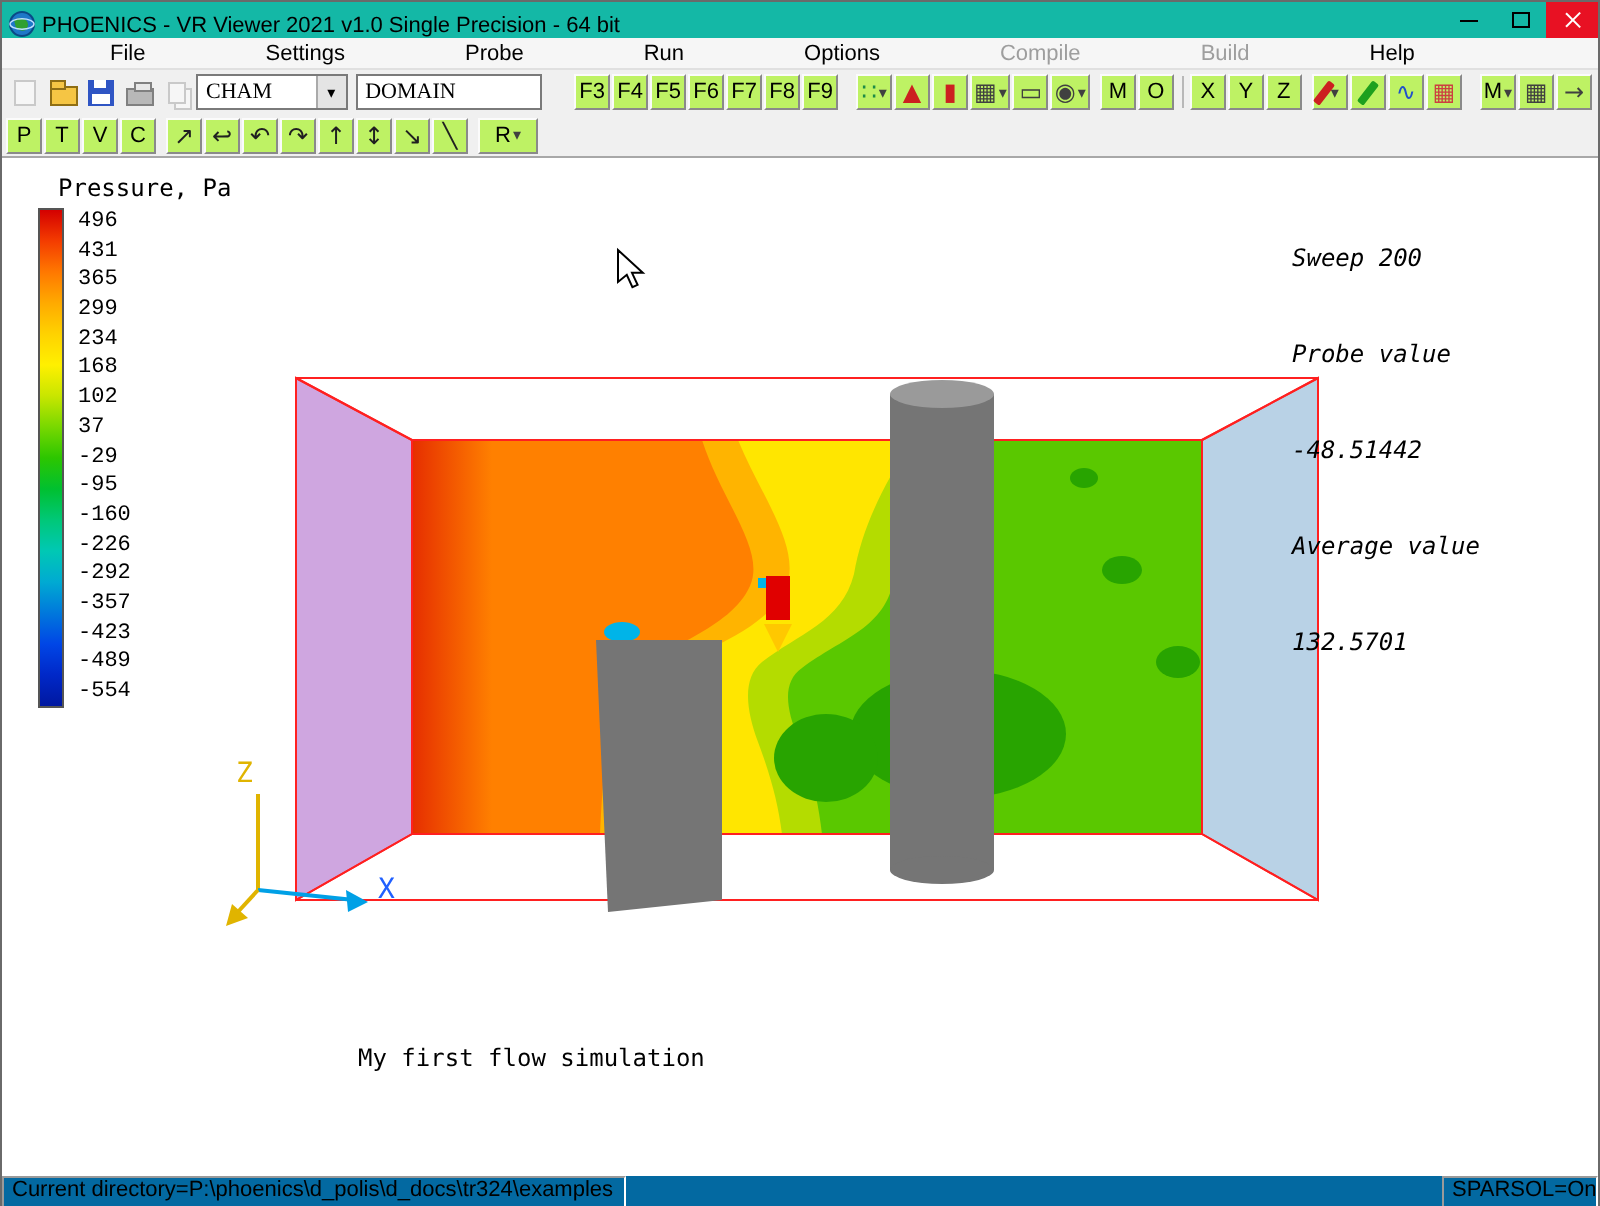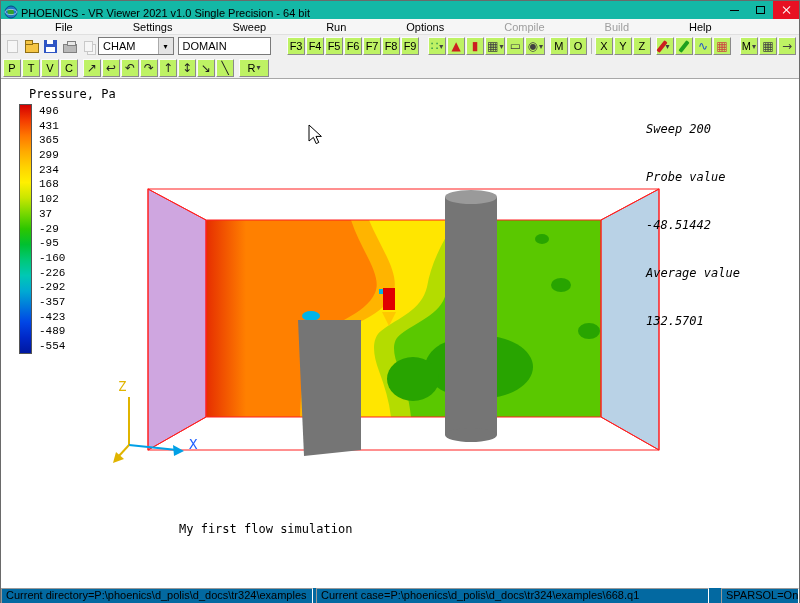--- a/index.html
+++ b/index.html
@@ -38,21 +38,21 @@
   .tb-flat.dim { opacity:.45; }
   .tb-btn { min-width:18px; height:18px; display:flex; align-items:center; justify-content:center;
             border:1px solid; border-color:#fbfbfb #8a8a8a #8a8a8a #fbfbfb; background:#bef264;
             margin-right:1px; padding:0 1px; }
   .tb-btn.letter { width:18px; font-size:11px; color:#000; }
   .glyph { font-family:"DejaVu Sans", sans-serif; font-size:12px; line-height:16px; }
   .caret { font-size:8px; color:#404040; margin-left:1px; font-family:"DejaVu Sans", sans-serif; }
   .sep { width:1px; height:16px; background:#b8b8b8; margin:0 3px; flex:0 0 1px; }
   .gap4 { flex:0 0 4px; } .gap8 { flex:0 0 8px; } .gap12 { flex:0 0 12px; }
   .combo { display:flex; align-items:center; height:18px; background:#fff;
-           border:1px solid #7a7a7a; font-size:11px; padding-left:4px; margin-right:4px; }
+           border:1px solid #7a7a7a; font-size:11px; padding-left:4px; margin-right:4px;font-family:Liberation Serif, serif; }
   .combo .caret-box { margin-left:auto; width:15px; height:16px; background:#e4e4e4;
            border-left:1px solid #aaa; display:flex; align-items:center; justify-content:center;
            font-size:8px; }
   .combo.cham { width:76px; } .combo.domain { width:94px; }
   .pencil { display:inline-block; width:4px; height:13px; border-radius:1px; transform:rotate(38deg); }
 
   
   .icon-new { width:11px; height:13px; background:#fff; border:1px solid #9a9a9a; display:block; }
   .icon-open { position:relative; width:14px; height:10px; background:#f5c544;
                border:1px solid #8f6e14; display:block; margin-top:3px; }
@@ -110,21 +110,21 @@
         </div>
       <div class="win-btn close">
           <span class="x-glyph"></span>
         </div>
     </div>
   </div>
 
   <div class="menubar">
       <div class="menu-item">File</div>
       <div class="menu-item">Settings</div>
-      <div class="menu-item">Sweep</div>
+      <div class="menu-item">Probe</div>
       <div class="menu-item">Run</div>
       <div class="menu-item">Options</div>
       <div class="menu-item disabled">Compile</div>
       <div class="menu-item disabled">Build</div>
       <div class="menu-item">Help</div>
     </div>
 
   <div class="toolbar row1">
     <div id="file-group" style="display:flex">
         <div class="tb-flat dim">
@@ -367,17 +367,16 @@
       <div>-48.51442</div>
       <div>Average value</div>
       <div>132.5701</div>
     </div>
 
     <div class="caption vp-text">My first flow simulation</div>
   </div>
 
   <div class="statusbar">
     <div class="sb-panel sb-dir">Current directory=P:\phoenics\d_polis\d_docs\tr324\examples</div>
-    <div class="sb-panel sb-case">Current case=P:\phoenics\d_polis\d_docs\tr324\examples\668.q1</div>
     <div class="sb-fill"></div>
     <div class="sb-panel sb-sparsol">SPARSOL=On</div>
   </div>
 </div>
 
 </body></html>

